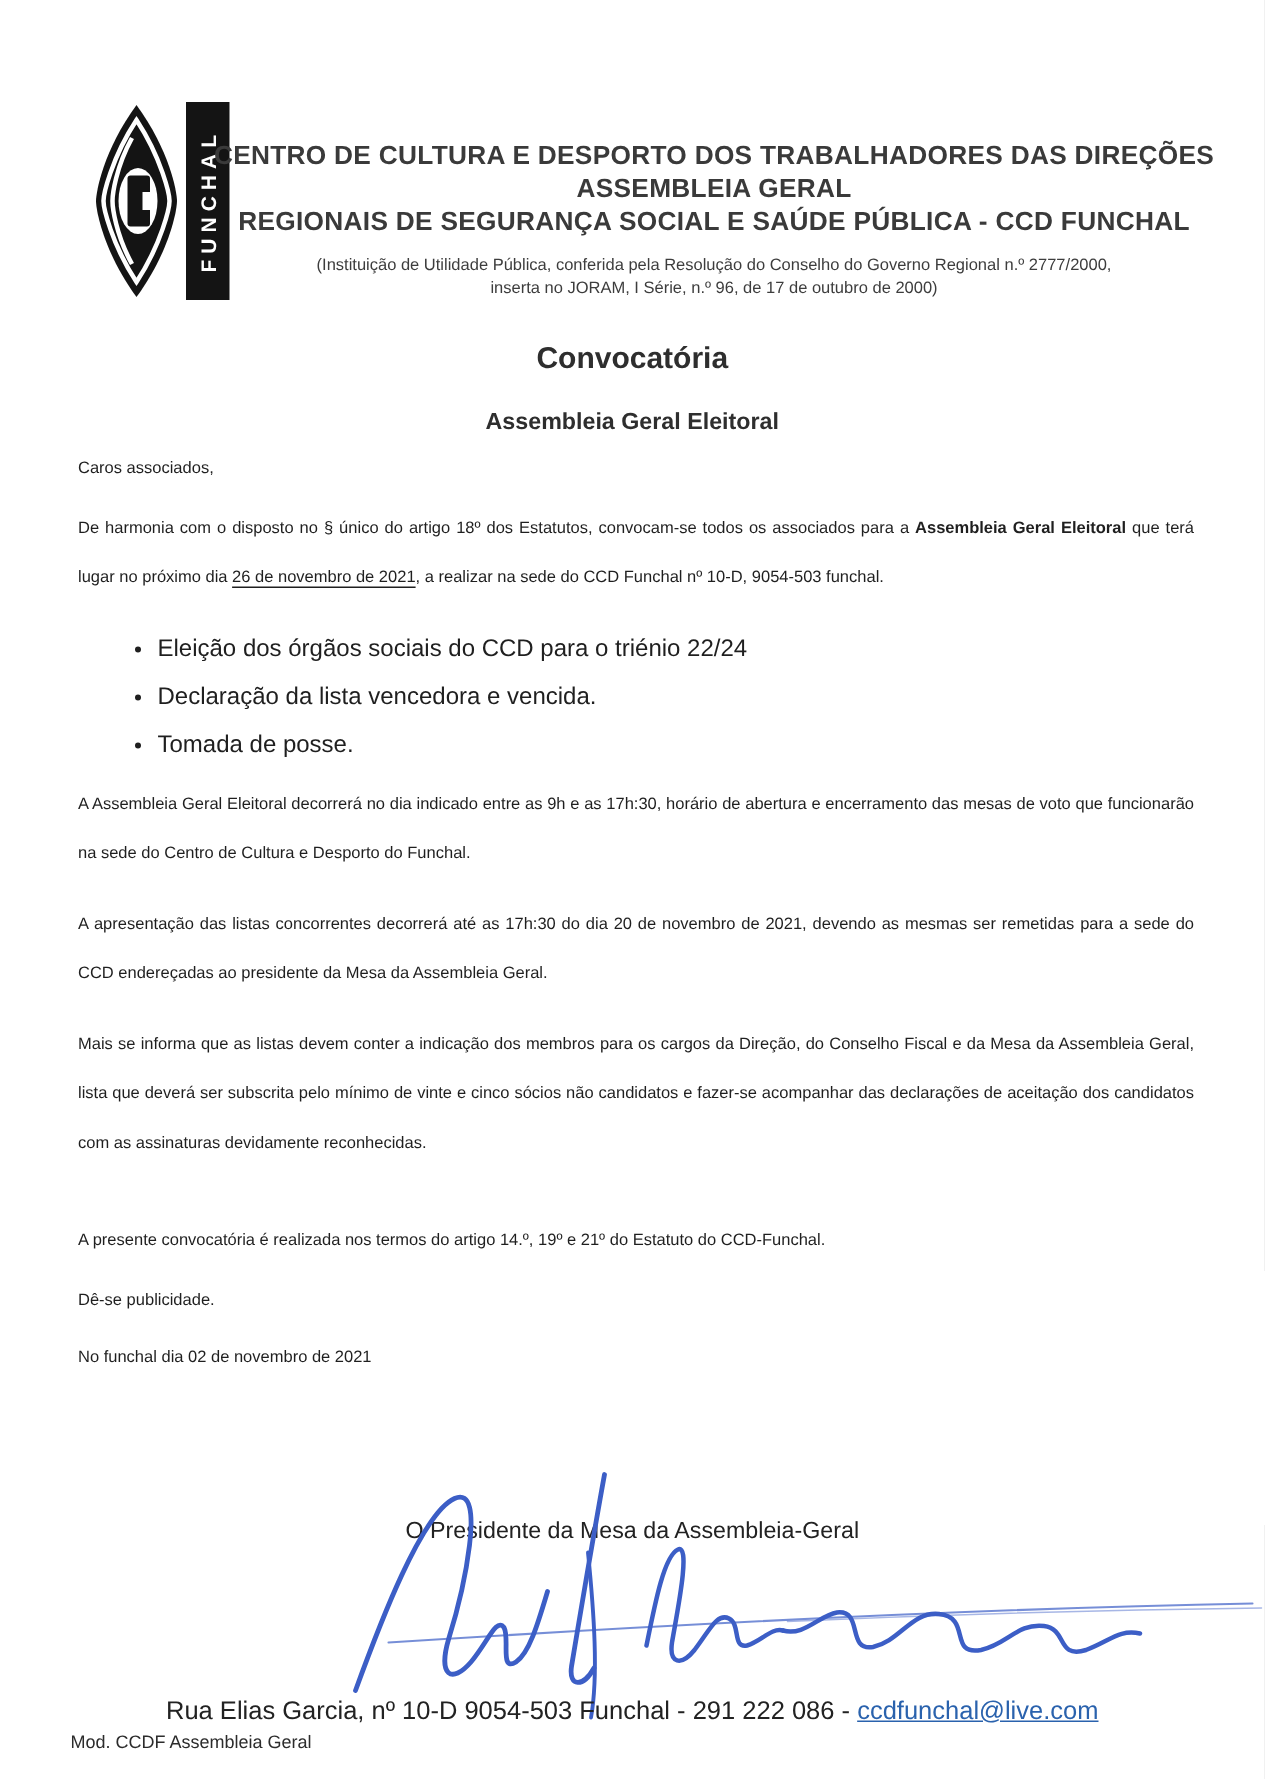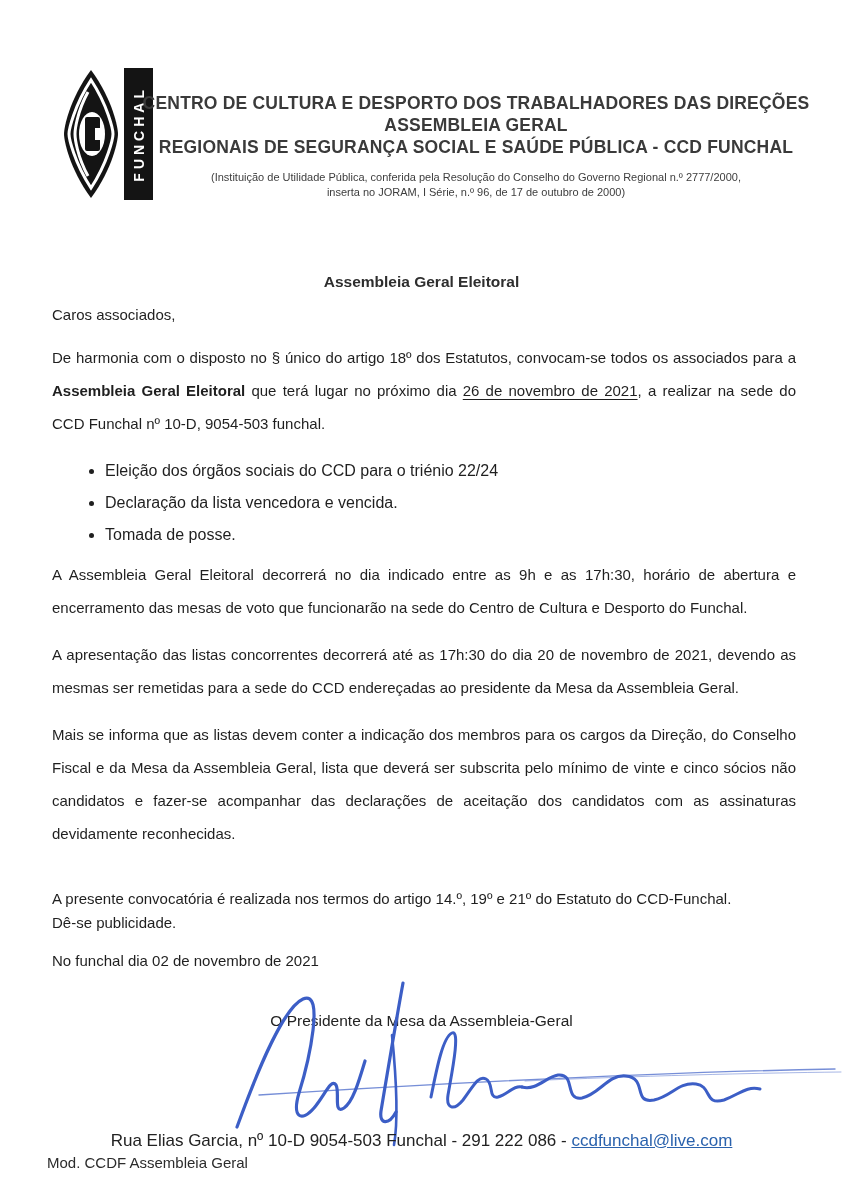--- a/index.html
+++ b/index.html
@@ -33,42 +33,42 @@
   .legal-note { margin-top:12px; font-size:11px; line-height:15px; color:#3d3d3d; }
 
   
   .title-conv { position:absolute; top:228px; left:0; width:100%; text-align:center;
                 font-size:20px; font-weight:bold; color:#2e2e2e; }
   .title-sub  { position:absolute; top:273px; left:0; width:100%; text-align:center;
                 font-size:15.5px; font-weight:bold; color:#2e2e2e; }
 
   
   .body-block { position:absolute; left:52px; top:306px; width:744px; }
-  .body-block p { font-size:15px; }
+  .body-block p { font-size:11px; }
   .salutation { margin-bottom:18px; }
   .jpara { text-align:justify; line-height:33px; }
   .agenda-intro { margin-top:42px; }
   ul.agenda { margin:22px 0 0 0; padding-left:53px; }
   ul.agenda li { font-size:16px; margin-bottom:14px; color:#1f1f1f; }
   .p-hours { margin-top:14px; }
   .p-lists { margin-top:14px; }
   .p-req   { margin-top:14px; }
   .p-legal { margin-top:38px; line-height:21px; }
-  .p-pub   { margin-top:3px; line-height:21px; }
+  .p-pub   { margin-top:19px; line-height:21px; }
   .p-date  { margin-top:17px; line-height:21px; }
   .u { text-decoration:underline; text-underline-offset:3px; }
 
   
   .sig-role { position:absolute; top:1012px; left:0; width:100%; text-align:center; font-size:15.5px; color:#222; }
   .sig-ink  { position:absolute; left:195px; top:975px; width:648px; height:175px; pointer-events:none; }
 
   
   .footer { position:absolute; top:1131px; left:0; width:100%; text-align:center; font-size:17px; color:#222; }
   .footer a { color:#2a62ad; text-decoration:underline; }
-  .form-code { position:absolute; left:47px; top:1154px; font-size:15px; color:#2c2c2c; }
+  .form-code { position:absolute; left:47px; top:1154px; font-size:12px; color:#2c2c2c; }
 </style>
 </head>
 <body>
 
 <div class="page">
 
   <div class="logo">
     <svg class="logo-eye" viewBox="0 0 66 132">
       <path d="M33,2 C11,32 6,60 6,66 C6,72 11,100 33,130 C55,100 60,72 60,66 C60,60 55,32 33,2 Z" fill="#141414"></path>
       <path d="M33,12 C16,38 11,62 11,66 C11,70 16,94 33,120 C50,94 55,70 55,66 C55,62 50,38 33,12 Z" fill="none" stroke="#ffffff" stroke-width="3"></path>
@@ -87,20 +87,21 @@
       <div>CENTRO DE CULTURA E DESPORTO DOS TRABALHADORES DAS DIREÇÕES</div>
       <div>ASSEMBLEIA GERAL</div>
       <div>REGIONAIS DE SEGURANÇA SOCIAL E SAÚDE PÚBLICA - CCD FUNCHAL</div>
     </div>
     <div class="legal-note">
       <div>(Instituição de Utilidade Pública, conferida pela Resolução do Conselho do Governo Regional n.º 2777/2000,</div>
       <div>inserta no JORAM, I Série, n.º 96, de 17 de outubro de 2000)</div>
     </div>
   </div>
 
+  <div class="title-conv">Convocatória</div>
   <div class="title-sub">Assembleia Geral Eleitoral</div>
 
   <div class="body-block">
     <p class="salutation">Caros associados,</p>
 
     <p class="jpara"><span>De harmonia com o disposto no § único do artigo 18º dos Estatutos, convocam-se todos os associados para a </span><b>Assembleia Geral Eleitoral</b><span> que terá lugar no próximo dia </span><span class="u">26 de novembro de 2021</span><span>, a realizar na sede do CCD Funchal nº 10-D, 9054-503 funchal.</span></p>
 
 
     <ul class="agenda">
       <li>Eleição dos órgãos sociais do CCD para o triénio 22/24</li>

